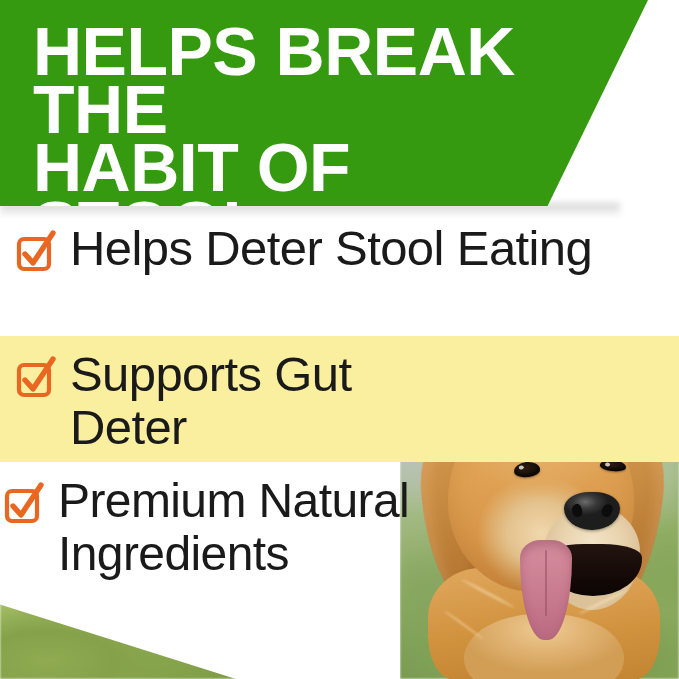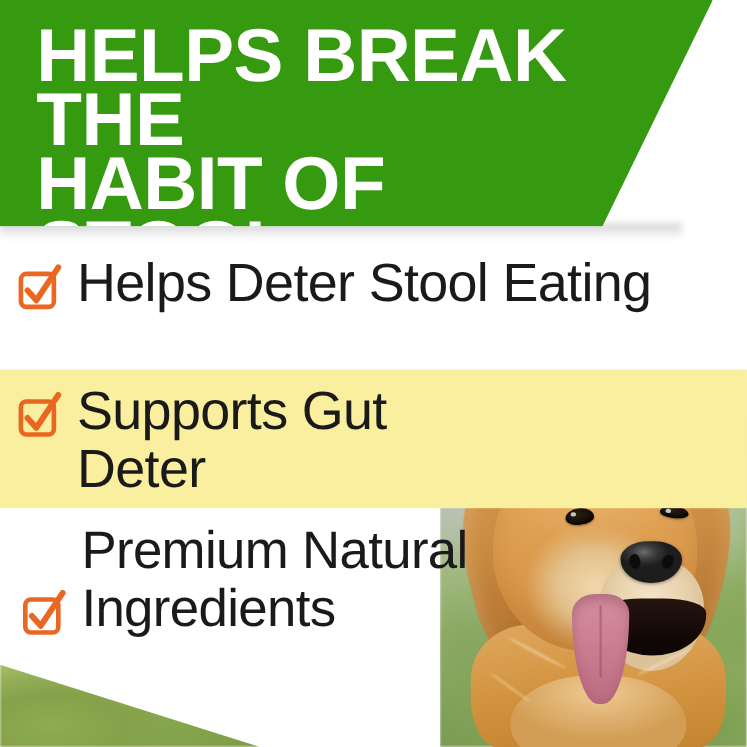--- a/index.html
+++ b/index.html
@@ -189,23 +189,23 @@
     white-space:pre-line;
   }
 
   
   .bullet {
     position:absolute;
     display:flex;
     align-items:flex-start;
     gap:14px;
   }
-  .bullet-1 { left:16px; top:232px; width:640px; }
+  .bullet-1 { left:16px; top:222px; width:640px; }
   .bullet-2 { left:16px; top:348px; width:420px; }
-  .bullet-3 { left:20px; top:474px; width:420px;align-items:flex-end; }
+  .bullet-3 { left:4px; top:474px; width:420px; }
 
   .checkbox {
     position:relative;
     flex:0 0 auto;
     width:40px; height:44px;
     margin-top:8px;
   }
   .checkbox svg { display:block; width:40px; height:44px; }
 
   .bullet-text {

